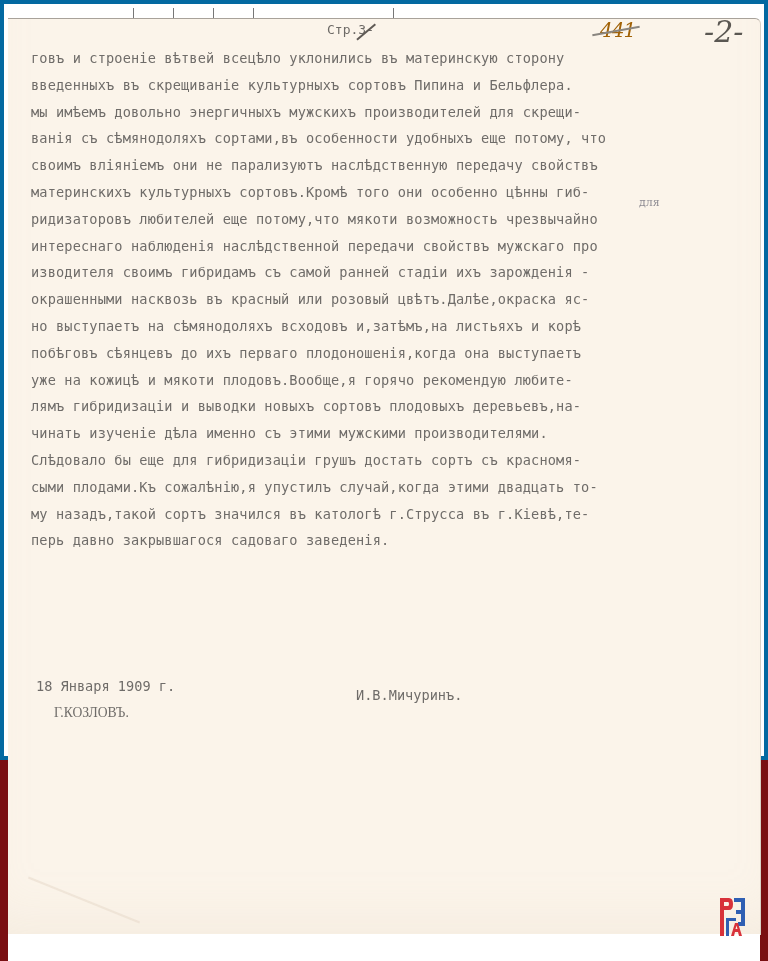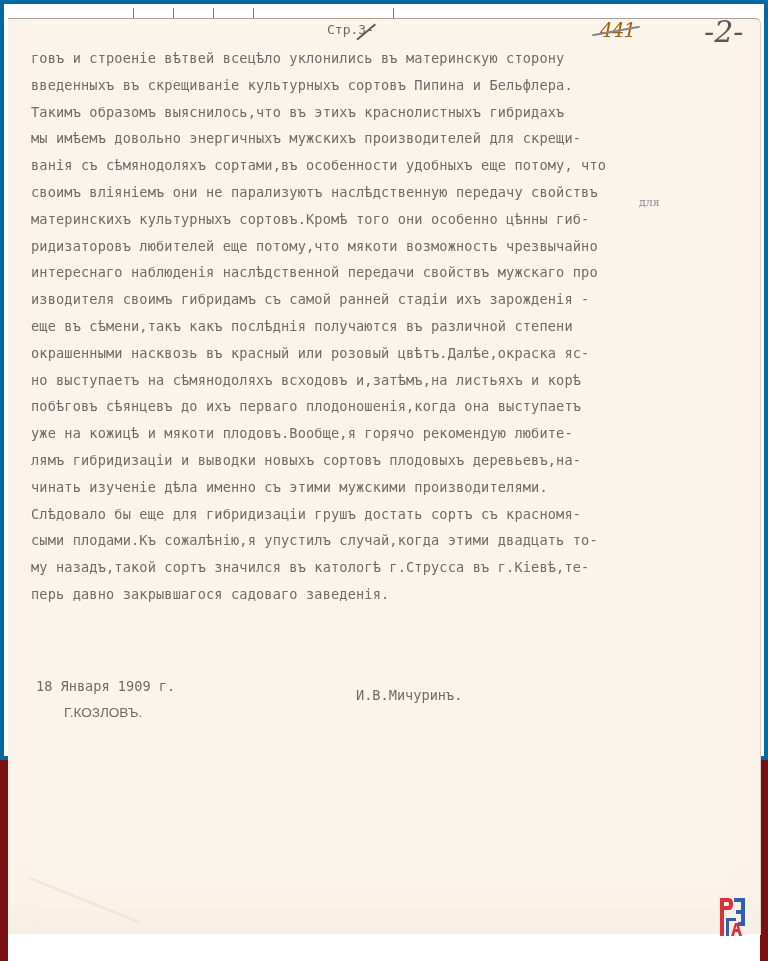--- a/index.html
+++ b/index.html
@@ -130,23 +130,23 @@
     .date-line {
       position: absolute;
       left: 32px;
       top: 674px;
       font-family: "DejaVu Sans Mono", monospace;
       font-size: 13.6px;
       color: #6f6c69;
     }
     .place-line {
       position: absolute;
-      left: 60px;
+      left: 50px;
       top: 701px;
-      font-family: Liberation Sans, sans-serif;
+      font-family: Liberation Serif, serif;
       font-size: 13.6px;
       color: #6f6c69;
     }
     .signature {
       position: absolute;
       left: 352px;
       top: 683px;
       font-family: "DejaVu Sans Mono", monospace;
       font-size: 13.6px;
       color: #6f6c69;
@@ -190,29 +190,27 @@
   </div>
 
   <div class="archive-num">441</div>
   <div class="sheet-num">-2-</div>
 
   <div class="hand-note">для</div>
 
   <ul class="body-text">
     <li>говъ и строеніе вѣтвей всецѣло уклонились въ материнскую сторону</li>
     <li>введенныхъ въ скрещиваніе культурныхъ сортовъ Пипина и Бельфлера.</li>
-    <li>Такимъ образомъ выяснилось,что въ этихъ краснолистныхъ гибридахъ</li>
     <li>мы имѣемъ довольно энергичныхъ мужскихъ производителей для скрещи-</li>
     <li>ванія съ сѣмянодоляхъ сортами,въ особенности удобныхъ еще потому, что</li>
     <li>своимъ вліяніемъ они не парализуютъ наслѣдственную передачу свойствъ</li>
     <li>материнскихъ культурныхъ сортовъ.Кромѣ того они особенно цѣнны гиб-</li>
     <li>ридизаторовъ любителей еще потому,что мякоти возможность чрезвычайно</li>
     <li>интереснаго наблюденія наслѣдственной передачи свойствъ мужскаго про</li>
     <li>изводителя своимъ гибридамъ съ самой ранней стадіи ихъ зарожденія -</li>
-    <li>еще въ сѣмени,такъ какъ послѣднія получаются въ различной степени</li>
     <li>окрашенными насквозь въ красный или розовый цвѣтъ.Далѣе,окраска яс-</li>
     <li>но выступаетъ на сѣмянодоляхъ всходовъ и,затѣмъ,на листьяхъ и корѣ</li>
     <li>побѣговъ сѣянцевъ до ихъ перваго плодоношенія,когда она выступаетъ</li>
     <li>уже на кожицѣ и мякоти плодовъ.Вообще,я горячо рекомендую любите-</li>
     <li>лямъ гибридизаціи и выводки новыхъ сортовъ плодовыхъ деревьевъ,на-</li>
     <li>чинать изученіе дѣла именно съ этими мужскими производителями.</li>
     <li>Слѣдовало бы еще для гибридизаціи грушъ достать сортъ съ красномя-</li>
     <li>сыми плодами.Къ сожалѣнію,я упустилъ случай,когда этими двадцать то-</li>
     <li>му назадъ,такой сортъ значился въ катологѣ г.Струсса въ г.Кіевѣ,те-</li>
     <li>перь давно закрывшагося садоваго заведенія.</li>

